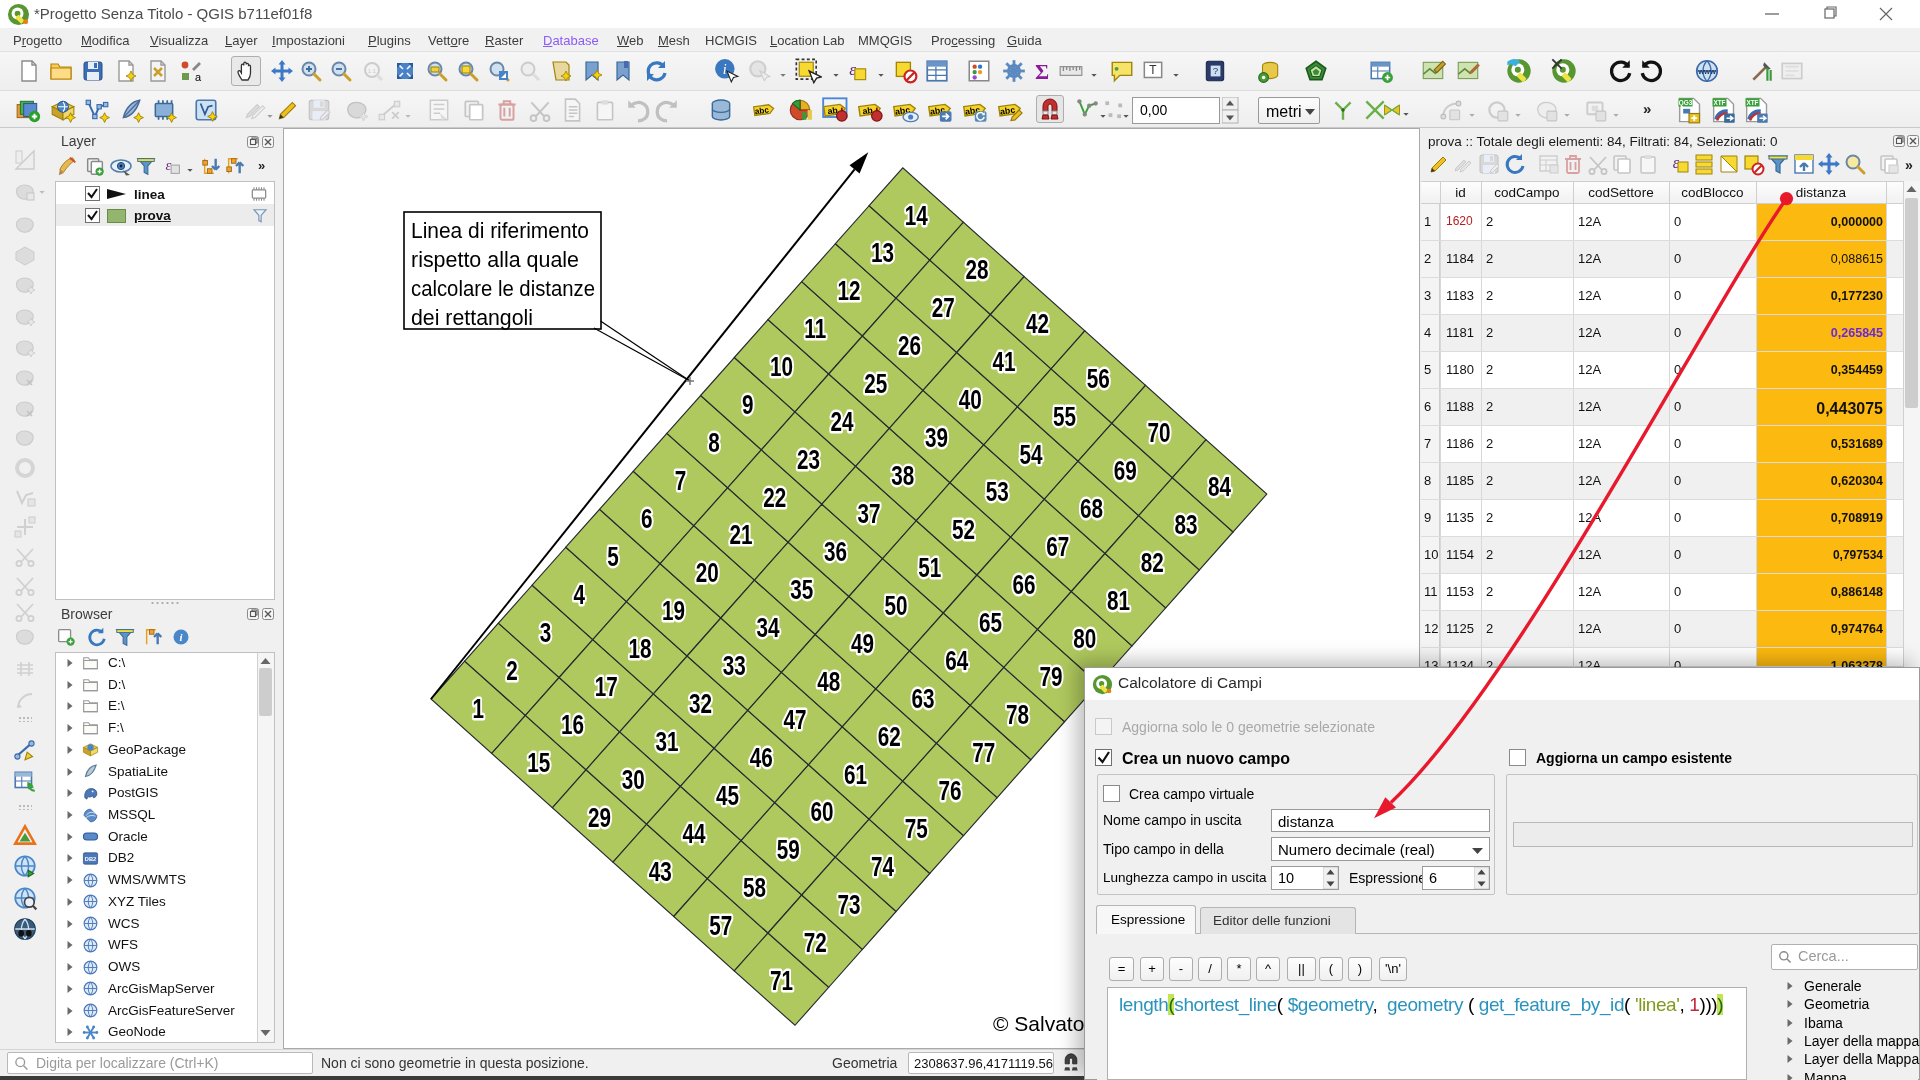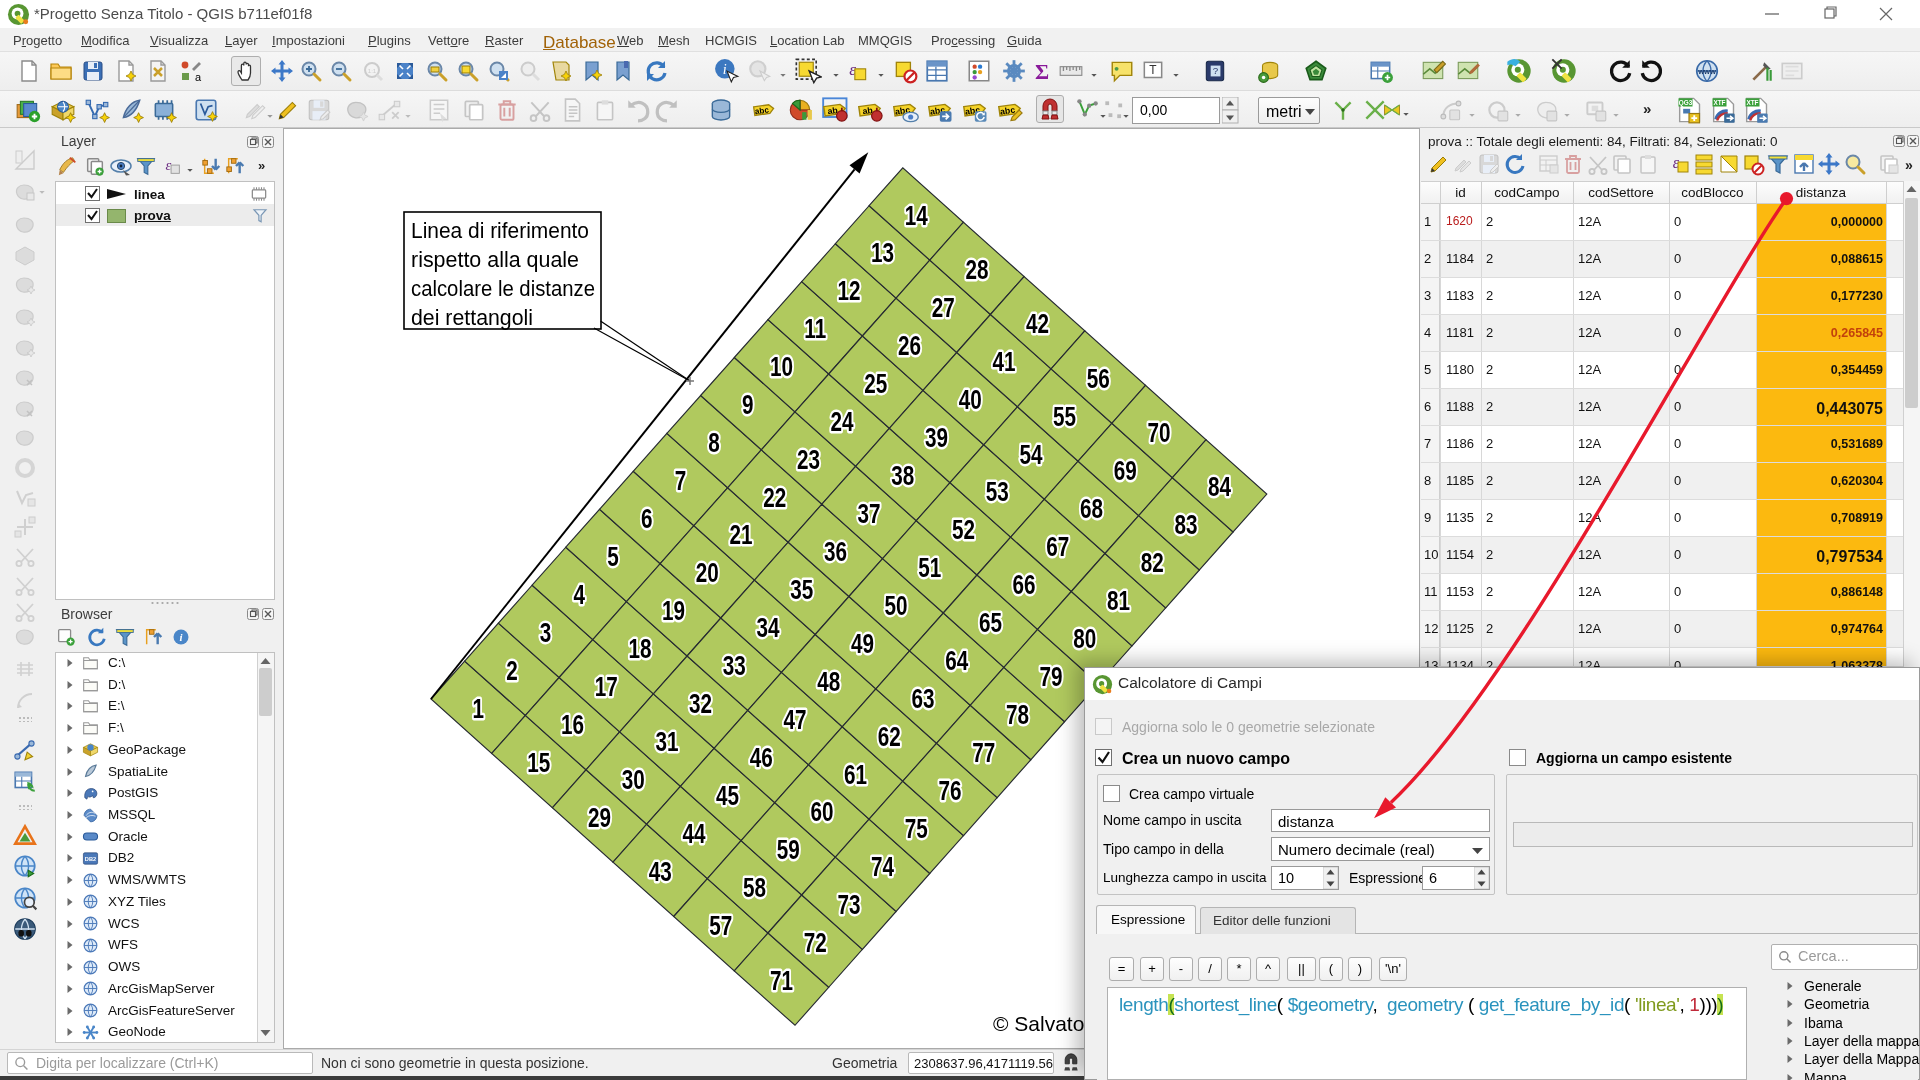--- a/index.html
+++ b/index.html
@@ -22,21 +22,21 @@
   </svg>
 <div class="abs" style="left:0;top:28px;width:1920px;height:24px;background:#f1f1f1;border-bottom:1px solid #e0e0e0;z-index:2"></div>
 <div class="lbl" style="left:13px;top:33px;font-size:13px;color:#3c3c3c;z-index:3">P<u>r</u>ogetto</div>
 <div class="lbl" style="left:81px;top:33px;font-size:13px;color:#3c3c3c;z-index:3"><u>M</u>odifica</div>
 <div class="lbl" style="left:150px;top:33px;font-size:13px;color:#3c3c3c;z-index:3"><u>V</u>isualizza</div>
 <div class="lbl" style="left:225px;top:33px;font-size:13px;color:#3c3c3c;z-index:3"><u>L</u>ayer</div>
 <div class="lbl" style="left:272px;top:33px;font-size:13px;color:#3c3c3c;z-index:3"><u>I</u>mpostazioni</div>
 <div class="lbl" style="left:368px;top:33px;font-size:13px;color:#3c3c3c;z-index:3"><u>P</u>lugins</div>
 <div class="lbl" style="left:428px;top:33px;font-size:13px;color:#3c3c3c;z-index:3">Vett<u>o</u>re</div>
 <div class="lbl" style="left:485px;top:33px;font-size:13px;color:#3c3c3c;z-index:3"><u>R</u>aster</div>
-<div class="lbl" style="left:543px;top:33px;font-size:17px;color:#a16207;z-index:3"><u>D</u>atabase</div>
+<div class="lbl" style="left:543px;top:33px;font-size:13px;color:#8b5cf6;z-index:3"><u>D</u>atabase</div>
 <div class="lbl" style="left:617px;top:33px;font-size:13px;color:#3c3c3c;z-index:3"><u>W</u>eb</div>
 <div class="lbl" style="left:658px;top:33px;font-size:13px;color:#3c3c3c;z-index:3"><u>M</u>esh</div>
 <div class="lbl" style="left:705px;top:33px;font-size:13px;color:#3c3c3c;z-index:3">HCMGIS</div>
 <div class="lbl" style="left:770px;top:33px;font-size:13px;color:#3c3c3c;z-index:3"><u>L</u>ocation Lab</div>
 <div class="lbl" style="left:858px;top:33px;font-size:13px;color:#3c3c3c;z-index:3">MMQGIS</div>
 <div class="lbl" style="left:931px;top:33px;font-size:13px;color:#3c3c3c;z-index:3">Pro<u>c</u>essing</div>
 <div class="lbl" style="left:1007px;top:33px;font-size:13px;color:#3c3c3c;z-index:3"><u>G</u>uida</div>
 <div class="abs" style="left:0;top:52px;width:1920px;height:39px;background:linear-gradient(#f6f6f6,#eeeeee);border-bottom:1px solid #dcdcdc;z-index:2"></div>
 <div class="abs" style="left:0;top:91px;width:1920px;height:37px;background:linear-gradient(#f6f6f6,#eeeeee);border-bottom:1px solid #c9c9c9;z-index:2"></div>
 <div class="abs" style="left:231px;top:56px;width:30px;height:30px;background:#e9e9e9;border:1px solid #aeaeae;border-radius:3px;z-index:4"></div>
@@ -1008,21 +1008,21 @@
 <div class="abs" style="left:1886px;top:204px;width:1px;height:37px;background:#d8d8d8;z-index:6"></div>
 <div class="abs" style="left:1421px;top:240px;width:482px;height:1px;background:#dcdcdc;z-index:6"></div>
 <div class="abs" style="left:1421px;top:241px;width:482px;height:37px;background:#f0f0f0;z-index:5"></div>
 <div class="abs" style="left:1756px;top:241px;width:130px;height:37px;background:#fcb90f;z-index:6"></div>
 <div class="abs" style="left:1421px;top:241px;width:19px;height:37px;background:#f4f4f4;border-right:1px solid #cfcfcf;z-index:6"></div>
 <div class="lbl" style="left:1424px;top:251px;font-size:13px;color:#111;z-index:7">2</div>
 <div class="lbl" style="left:1446px;top:251px;font-size:13px;color:#111;z-index:7">1184</div>
 <div class="lbl" style="left:1486px;top:251px;font-size:13px;color:#111;z-index:7">2</div>
 <div class="lbl" style="left:1578px;top:251px;font-size:13px;color:#111;z-index:7">12A</div>
 <div class="lbl" style="left:1674px;top:251px;font-size:13px;color:#111;z-index:7">0</div>
-<div class="lbl" style="right:37px;top:252px;font-size:12.5px;font-weight:bold;color:#111;z-index:7">0,088615</div>
+<div class="lbl" style="right:37px;top:252px;font-size:12.5px;font-weight:normal;color:#111;z-index:7">0,088615</div>
 <div class="abs" style="left:1440px;top:241px;width:1px;height:37px;background:#d8d8d8;z-index:6"></div>
 <div class="abs" style="left:1481px;top:241px;width:1px;height:37px;background:#d8d8d8;z-index:6"></div>
 <div class="abs" style="left:1573px;top:241px;width:1px;height:37px;background:#d8d8d8;z-index:6"></div>
 <div class="abs" style="left:1669px;top:241px;width:1px;height:37px;background:#d8d8d8;z-index:6"></div>
 <div class="abs" style="left:1756px;top:241px;width:1px;height:37px;background:#d8d8d8;z-index:6"></div>
 <div class="abs" style="left:1886px;top:241px;width:1px;height:37px;background:#d8d8d8;z-index:6"></div>
 <div class="abs" style="left:1421px;top:277px;width:482px;height:1px;background:#dcdcdc;z-index:6"></div>
 <div class="abs" style="left:1421px;top:278px;width:482px;height:37px;background:#ffffff;z-index:5"></div>
 <div class="abs" style="left:1756px;top:278px;width:130px;height:37px;background:#fcb90f;z-index:6"></div>
 <div class="abs" style="left:1421px;top:278px;width:19px;height:37px;background:#f4f4f4;border-right:1px solid #cfcfcf;z-index:6"></div>
@@ -1040,21 +1040,21 @@
 <div class="abs" style="left:1886px;top:278px;width:1px;height:37px;background:#d8d8d8;z-index:6"></div>
 <div class="abs" style="left:1421px;top:314px;width:482px;height:1px;background:#dcdcdc;z-index:6"></div>
 <div class="abs" style="left:1421px;top:315px;width:482px;height:37px;background:#f0f0f0;z-index:5"></div>
 <div class="abs" style="left:1756px;top:315px;width:130px;height:37px;background:#fcb90f;z-index:6"></div>
 <div class="abs" style="left:1421px;top:315px;width:19px;height:37px;background:#f4f4f4;border-right:1px solid #cfcfcf;z-index:6"></div>
 <div class="lbl" style="left:1424px;top:325px;font-size:13px;color:#111;z-index:7">4</div>
 <div class="lbl" style="left:1446px;top:325px;font-size:13px;color:#111;z-index:7">1181</div>
 <div class="lbl" style="left:1486px;top:325px;font-size:13px;color:#111;z-index:7">2</div>
 <div class="lbl" style="left:1578px;top:325px;font-size:13px;color:#111;z-index:7">12A</div>
 <div class="lbl" style="left:1674px;top:325px;font-size:13px;color:#111;z-index:7">0</div>
-<div class="lbl" style="right:37px;top:326px;font-size:12.5px;font-weight:bold;color:#c2410c;z-index:7">0,265845</div>
+<div class="lbl" style="right:37px;top:326px;font-size:12.5px;font-weight:bold;color:#6d28d9;z-index:7">0,265845</div>
 <div class="abs" style="left:1440px;top:315px;width:1px;height:37px;background:#d8d8d8;z-index:6"></div>
 <div class="abs" style="left:1481px;top:315px;width:1px;height:37px;background:#d8d8d8;z-index:6"></div>
 <div class="abs" style="left:1573px;top:315px;width:1px;height:37px;background:#d8d8d8;z-index:6"></div>
 <div class="abs" style="left:1669px;top:315px;width:1px;height:37px;background:#d8d8d8;z-index:6"></div>
 <div class="abs" style="left:1756px;top:315px;width:1px;height:37px;background:#d8d8d8;z-index:6"></div>
 <div class="abs" style="left:1886px;top:315px;width:1px;height:37px;background:#d8d8d8;z-index:6"></div>
 <div class="abs" style="left:1421px;top:351px;width:482px;height:1px;background:#dcdcdc;z-index:6"></div>
 <div class="abs" style="left:1421px;top:352px;width:482px;height:37px;background:#ffffff;z-index:5"></div>
 <div class="abs" style="left:1756px;top:352px;width:130px;height:37px;background:#fcb90f;z-index:6"></div>
 <div class="abs" style="left:1421px;top:352px;width:19px;height:37px;background:#f4f4f4;border-right:1px solid #cfcfcf;z-index:6"></div>
@@ -1136,21 +1136,21 @@
 <div class="abs" style="left:1886px;top:500px;width:1px;height:37px;background:#d8d8d8;z-index:6"></div>
 <div class="abs" style="left:1421px;top:536px;width:482px;height:1px;background:#dcdcdc;z-index:6"></div>
 <div class="abs" style="left:1421px;top:537px;width:482px;height:37px;background:#f0f0f0;z-index:5"></div>
 <div class="abs" style="left:1756px;top:537px;width:130px;height:37px;background:#fcb90f;z-index:6"></div>
 <div class="abs" style="left:1421px;top:537px;width:19px;height:37px;background:#f4f4f4;border-right:1px solid #cfcfcf;z-index:6"></div>
 <div class="lbl" style="left:1424px;top:547px;font-size:13px;color:#111;z-index:7">10</div>
 <div class="lbl" style="left:1446px;top:547px;font-size:13px;color:#111;z-index:7">1154</div>
 <div class="lbl" style="left:1486px;top:547px;font-size:13px;color:#111;z-index:7">2</div>
 <div class="lbl" style="left:1578px;top:547px;font-size:13px;color:#111;z-index:7">12A</div>
 <div class="lbl" style="left:1674px;top:547px;font-size:13px;color:#111;z-index:7">0</div>
-<div class="lbl" style="right:37px;top:548px;font-size:16px;font-weight:bold;color:#111;z-index:7">0,797534</div>
+<div class="lbl" style="right:37px;top:548px;font-size:12px;font-weight:bold;color:#111;z-index:7">0,797534</div>
 <div class="abs" style="left:1440px;top:537px;width:1px;height:37px;background:#d8d8d8;z-index:6"></div>
 <div class="abs" style="left:1481px;top:537px;width:1px;height:37px;background:#d8d8d8;z-index:6"></div>
 <div class="abs" style="left:1573px;top:537px;width:1px;height:37px;background:#d8d8d8;z-index:6"></div>
 <div class="abs" style="left:1669px;top:537px;width:1px;height:37px;background:#d8d8d8;z-index:6"></div>
 <div class="abs" style="left:1756px;top:537px;width:1px;height:37px;background:#d8d8d8;z-index:6"></div>
 <div class="abs" style="left:1886px;top:537px;width:1px;height:37px;background:#d8d8d8;z-index:6"></div>
 <div class="abs" style="left:1421px;top:573px;width:482px;height:1px;background:#dcdcdc;z-index:6"></div>
 <div class="abs" style="left:1421px;top:574px;width:482px;height:37px;background:#ffffff;z-index:5"></div>
 <div class="abs" style="left:1756px;top:574px;width:130px;height:37px;background:#fcb90f;z-index:6"></div>
 <div class="abs" style="left:1421px;top:574px;width:19px;height:37px;background:#f4f4f4;border-right:1px solid #cfcfcf;z-index:6"></div>

